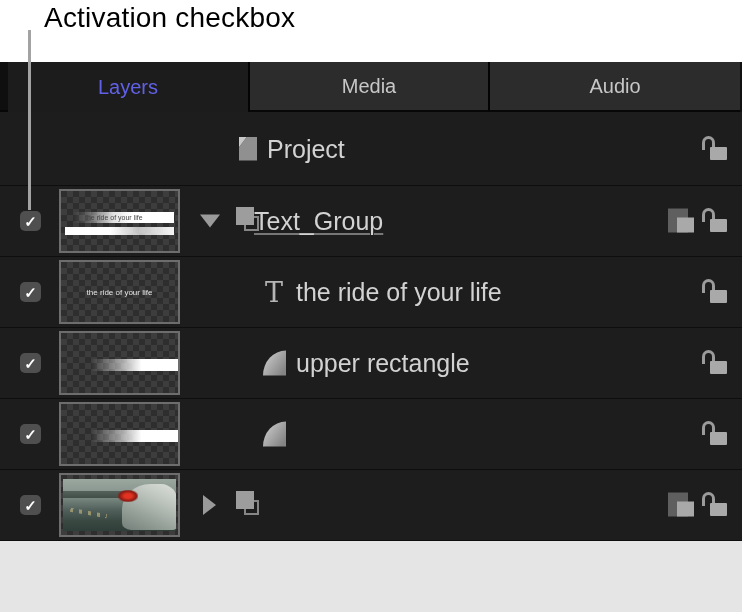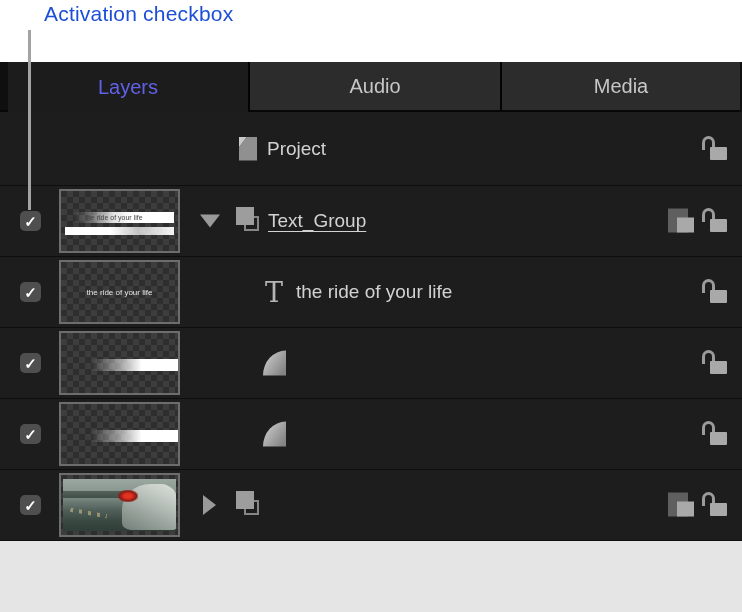--- a/index.html
+++ b/index.html
@@ -7,21 +7,21 @@
     width:742px;height:612px;position:relative;overflow:hidden;
     background:#ffffff;
     font-family:"Liberation Sans", sans-serif;
     -webkit-font-smoothing:antialiased;
   }
   *{box-sizing:border-box;}
 
   
   .annotation-label{
     position:absolute;left:44px;top:2px;
-    font-size:21px;color:#1d4ed8;letter-spacing:.2px;
+    font-size:28px;color:#000000;letter-spacing:.2px;
   }
   .leader-line{
     position:absolute;left:28px;top:30px;width:3px;height:180px;
     background:#a3a3a3;z-index:20;
   }
 
   
   #panel{
     position:absolute;left:0;top:62px;width:742px;height:608px;
     background:#e5e5e5;
@@ -37,21 +37,21 @@
   .tab.active{width:240px;background:#1c1c1c;color:#6161e8;}
   .tab.inactive{background:#2c2c2c;border-left:2px solid #040404;border-bottom:2px solid #070707;}
   .tab.media{width:240px;}
   .tab.audio{width:252px;}
 
   
   .row{position:relative;width:742px;height:71px;background:#1d1d1d;border-bottom:1px solid #0e0e0e;}
   .row.project{height:74px;}
   .vcenter{position:absolute;top:50%;transform:translateY(-50%);}
 
-  .name{font-size:19px;color:#d2d2d2;white-space:nowrap;}
+  .name{font-size:25px;color:#d2d2d2;white-space:nowrap;}
   .name.underlined{text-decoration:underline;text-underline-offset:4px;text-decoration-thickness:1px;}
 
   
   .checkbox{
     left:20px;width:21px;height:20px;border-radius:5px;background:#4f4f4f;
     display:flex;align-items:center;justify-content:center;
   }
   .checkbox .check{color:#ffffff;font-size:15px;font-weight:bold;line-height:1;}
   .checkbox .dash{width:11px;height:3px;border-radius:2px;background:#ffffff;}
 
@@ -138,37 +138,37 @@
   
   .layer-order-icon{left:668px;width:26px;height:25px;}
   .lo-back{position:absolute;left:0;top:0;width:20px;height:24px;background:#5f5f5f;}
   .lo-front{position:absolute;left:9px;top:9px;width:17px;height:15px;background:#a9a9a9;}
 
   .lock-icon{left:701px;width:28px;height:26px;}
   .lock-shackle{position:absolute;left:1px;top:0;width:13px;height:14px;
     border:3px solid #9b9b9b;border-bottom:none;border-radius:7px 7px 0 0;}
   .lock-body{position:absolute;left:9px;top:11px;width:17px;height:13px;background:#a9a9a9;border-radius:1px;}
 
-  .name-pos-group{left:268px;}
+  .name-pos-group{left:254px;}
   .name-pos-project{left:267px;}
   .name-pos-child{left:296px;}
 </style>
 </head>
 <body>
 
 <div class="annotation-label">Activation checkbox</div>
 <div class="leader-line"></div>
 
 <div id="panel">
 
   <div class="tabbar">
     <div class="tab-lead"></div>
     <div class="tab active">Layers</div>
+    <div class="tab inactive media">Media</div>
     <div class="tab inactive audio">Audio</div>
-    <div class="tab inactive media">Media</div>
   </div>
 
   <div class="row project">
     <div class="doc-icon vcenter">
       <div class="doc-body"></div>
       <div class="doc-flap"></div>
     </div>
     <div class="name vcenter name-pos-project">Project</div>
     <div class="lock-icon vcenter">
       <div class="lock-shackle"></div>
@@ -216,20 +216,21 @@
   </div>
 
   <div class="row">
     <div class="checkbox vcenter">
       <span class="check">✓</span>
     </div>
     <div class="thumb vcenter">
       <div class="grad-bar"></div>
     </div>
     <div class="shape-icon vcenter"></div>
+    <div class="name vcenter name-pos-child">upper rectangle</div>
     <div class="lock-icon vcenter">
       <div class="lock-shackle"></div>
       <div class="lock-body"></div>
     </div>
   </div>
 
   <div class="row">
     <div class="checkbox vcenter">
       <span class="check">✓</span>
     </div>

